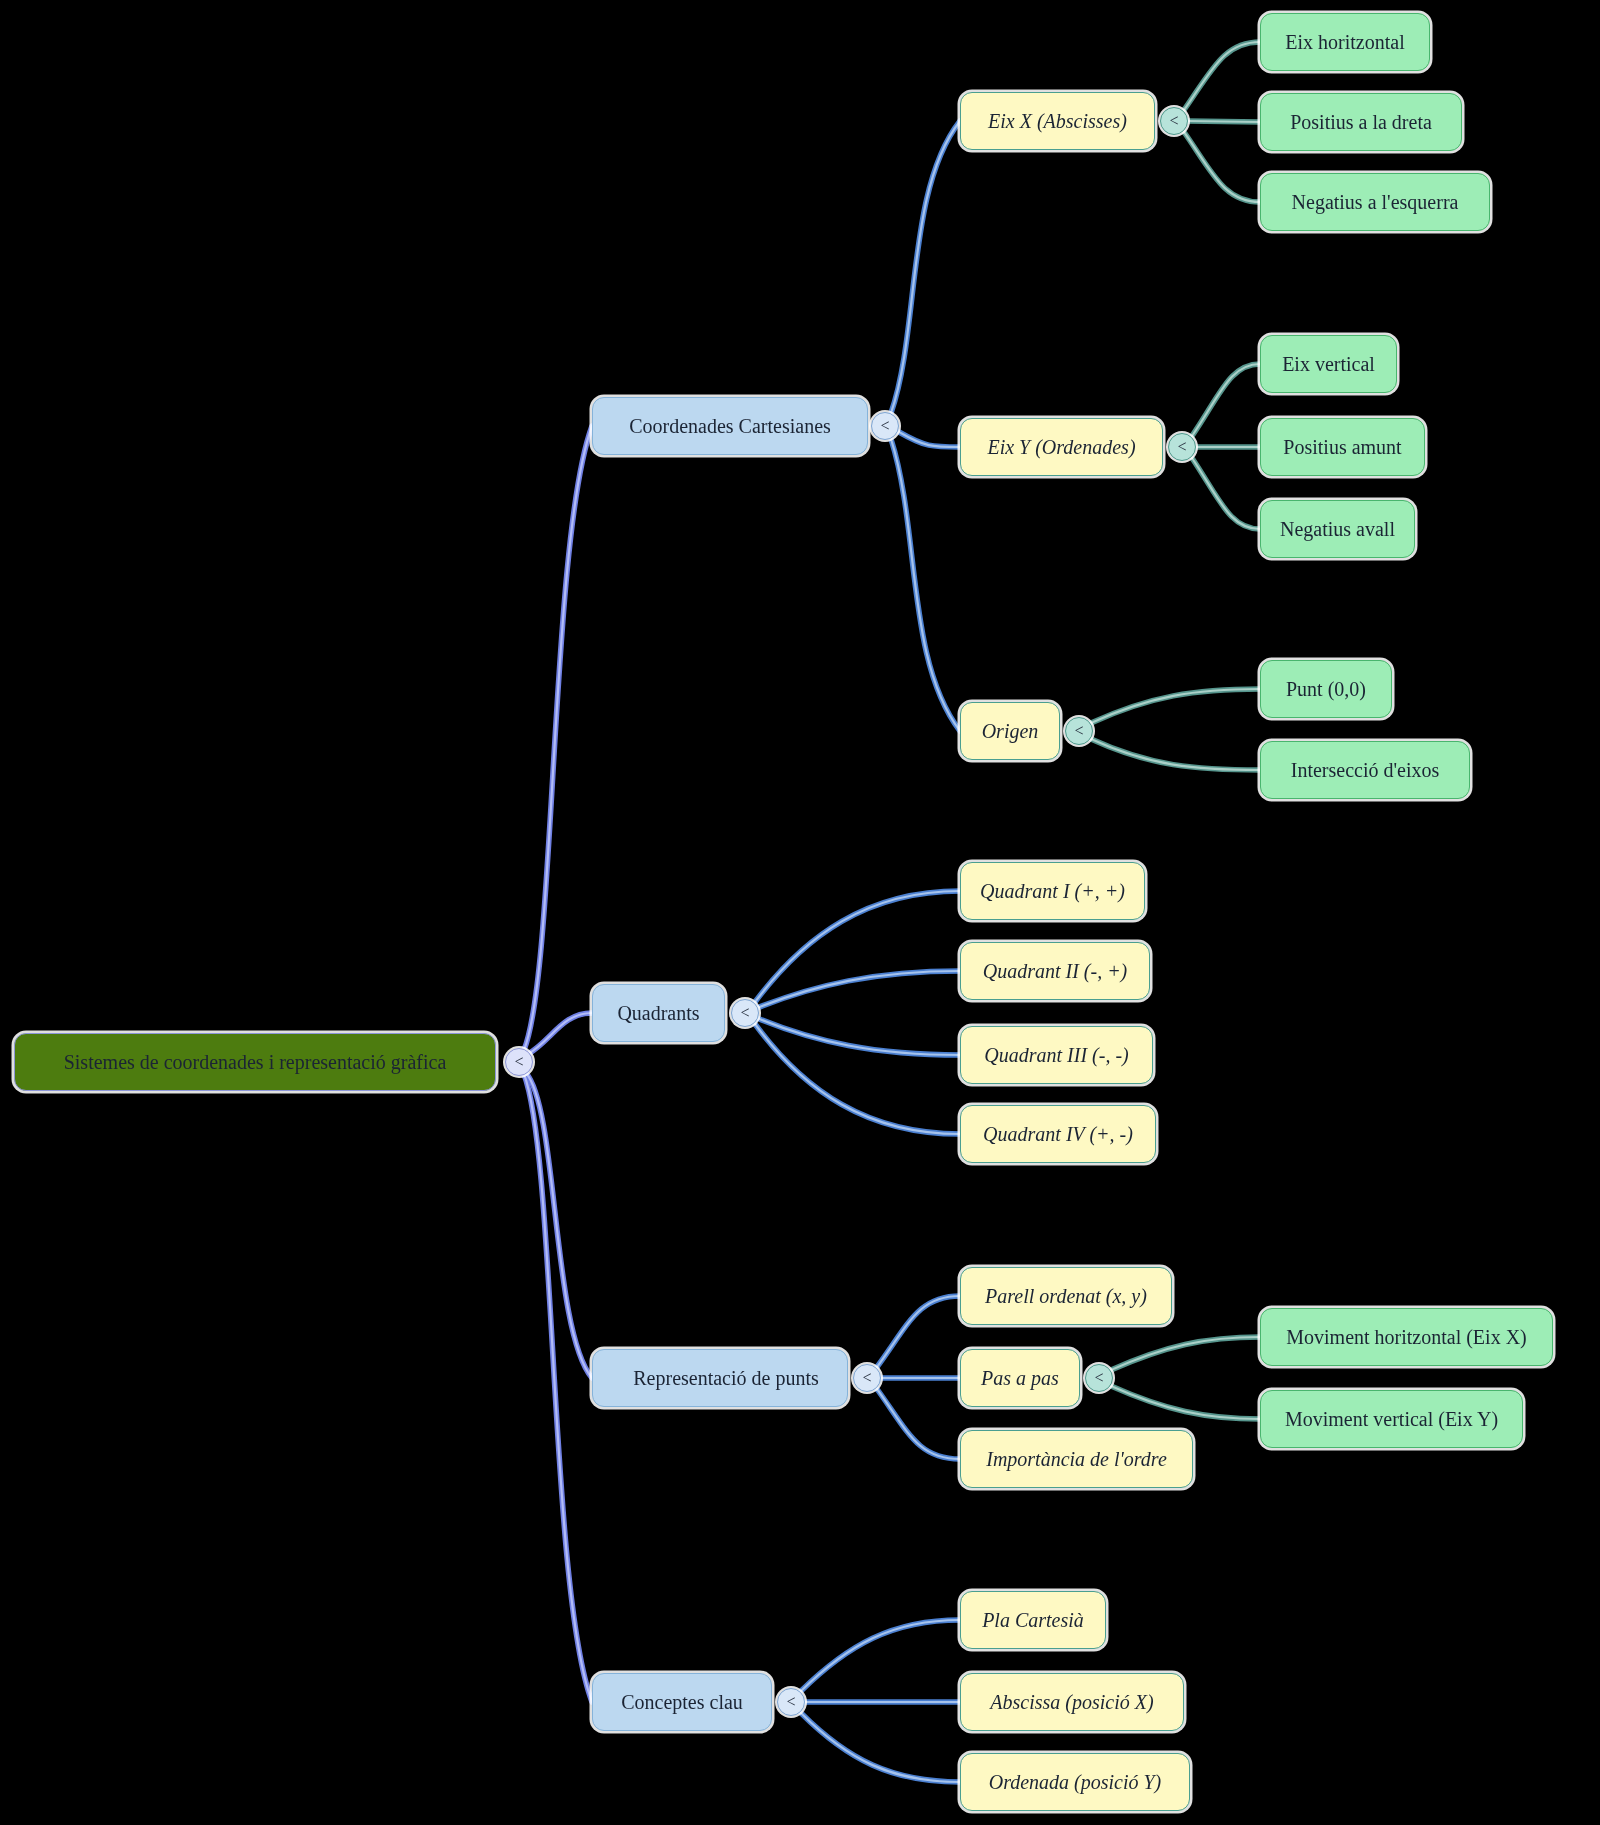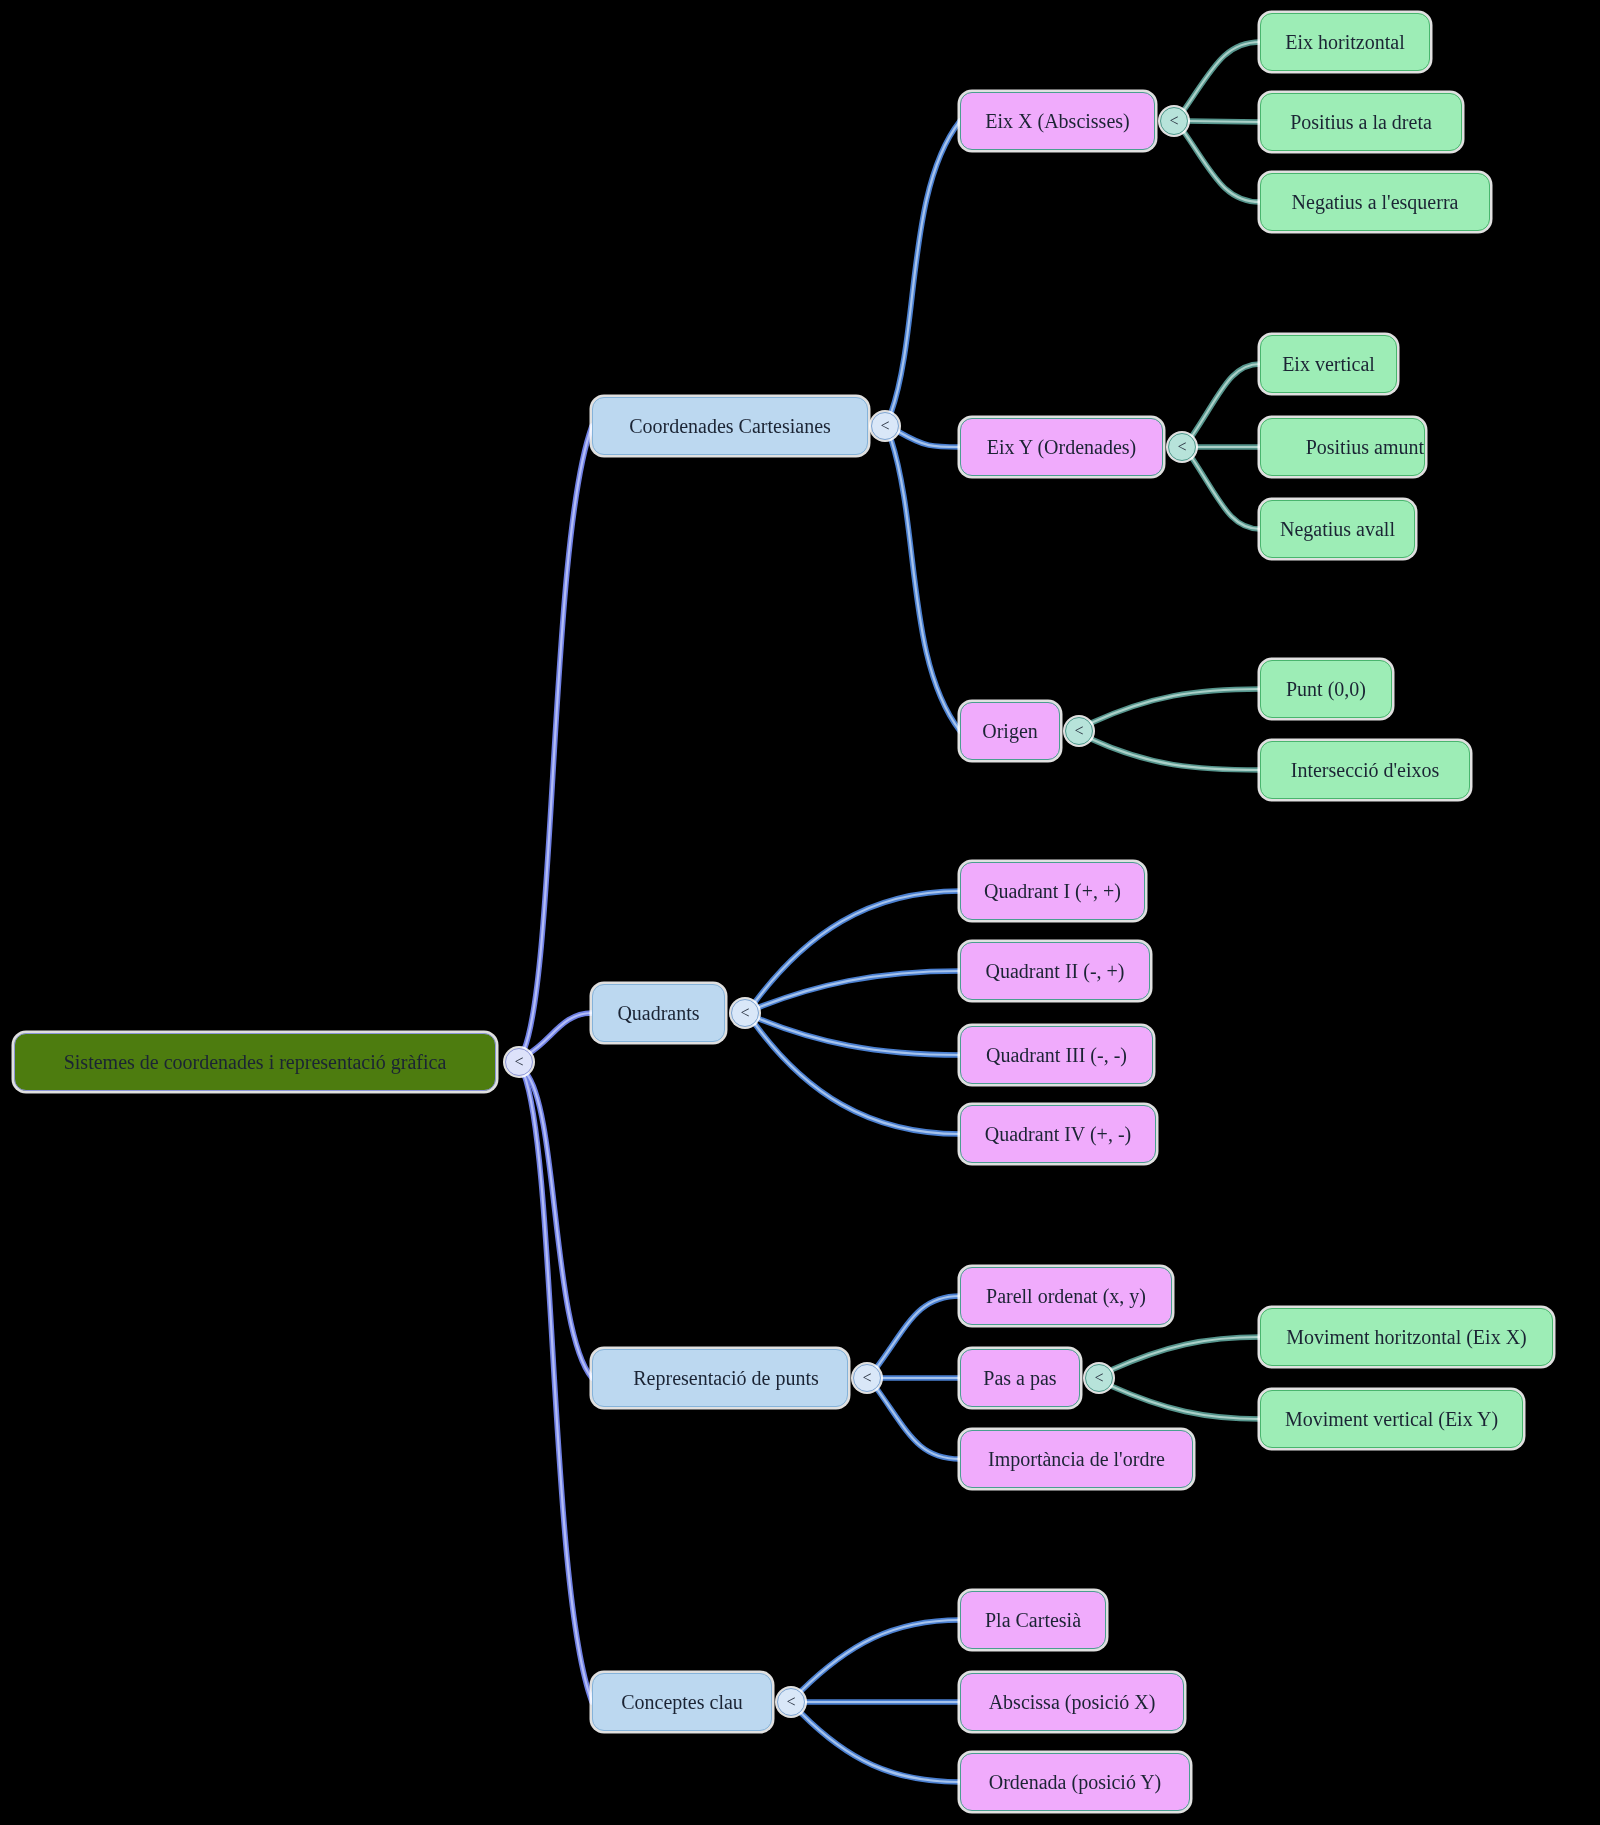--- a/index.html
+++ b/index.html
@@ -5,21 +5,21 @@
   html,body{margin:0;padding:0;background:#000;}
   #canvas{position:relative;width:1600px;height:1825px;background:#000;overflow:hidden;
           font-family:"Liberation Serif", serif;}
   #edges{position:absolute;left:0;top:0;}
   .node{position:absolute;display:flex;align-items:center;justify-content:center;
         height:58px;border-radius:12px;border:1.5px solid;box-sizing:border-box;
         box-shadow:0 0 0 2.5px rgba(255,255,255,0.88);
         font-size:20px;color:#1b2434;white-space:nowrap;}
   .d0{background:#4d7c0f;border-color:#8d96d8;}
   .d1{background:#bcd8f0;border-color:#85b3da;}
-  .d2{background:#f0abfc;border-color:#4a9f90;}
+  .d2{background:#fef9c3;border-color:#4a9f90;font-style:italic;}
   .d3{background:#9dedb6;border-color:#49b56e;}
   .toggle{position:absolute;width:28px;height:28px;border-radius:50%;
           display:flex;align-items:center;justify-content:center;
           border:1.5px solid;box-sizing:border-box;
           box-shadow:0 0 0 2px rgba(255,255,255,0.88);
           font-size:16px;line-height:1;color:#2a3342;cursor:pointer;}
   .t0{background:#dde2fa;border-color:#8d96d8;}
   .t1{background:#d9e7f8;border-color:#7fa6d4;}
   .t2{background:#b7e3da;border-color:#4f9a8d;}
   .node-label{pointer-events:none;}
@@ -192,21 +192,21 @@
   </div>
   <div class="node d3" style="left:1260px;top:93px;width:202px;">
     <span class="node-label">Positius a la dreta</span>
   </div>
   <div class="node d3" style="left:1260px;top:173px;width:230px;">
     <span class="node-label">Negatius a l'esquerra</span>
   </div>
   <div class="node d3" style="left:1260px;top:335px;width:137px;">
     <span class="node-label">Eix vertical</span>
   </div>
-  <div class="node d3" style="left:1260px;top:418px;width:165px;justify-content:flex-end;">
+  <div class="node d3" style="left:1260px;top:418px;width:165px;">
     <span class="node-label">Positius amunt</span>
   </div>
   <div class="node d3" style="left:1260px;top:500px;width:155px;">
     <span class="node-label">Negatius avall</span>
   </div>
   <div class="node d3" style="left:1260px;top:660px;width:132px;">
     <span class="node-label">Punt (0,0)</span>
   </div>
   <div class="node d3" style="left:1260px;top:741px;width:210px;text-align:center;">
     <span class="node-label">Intersecció d'eixos</span>

